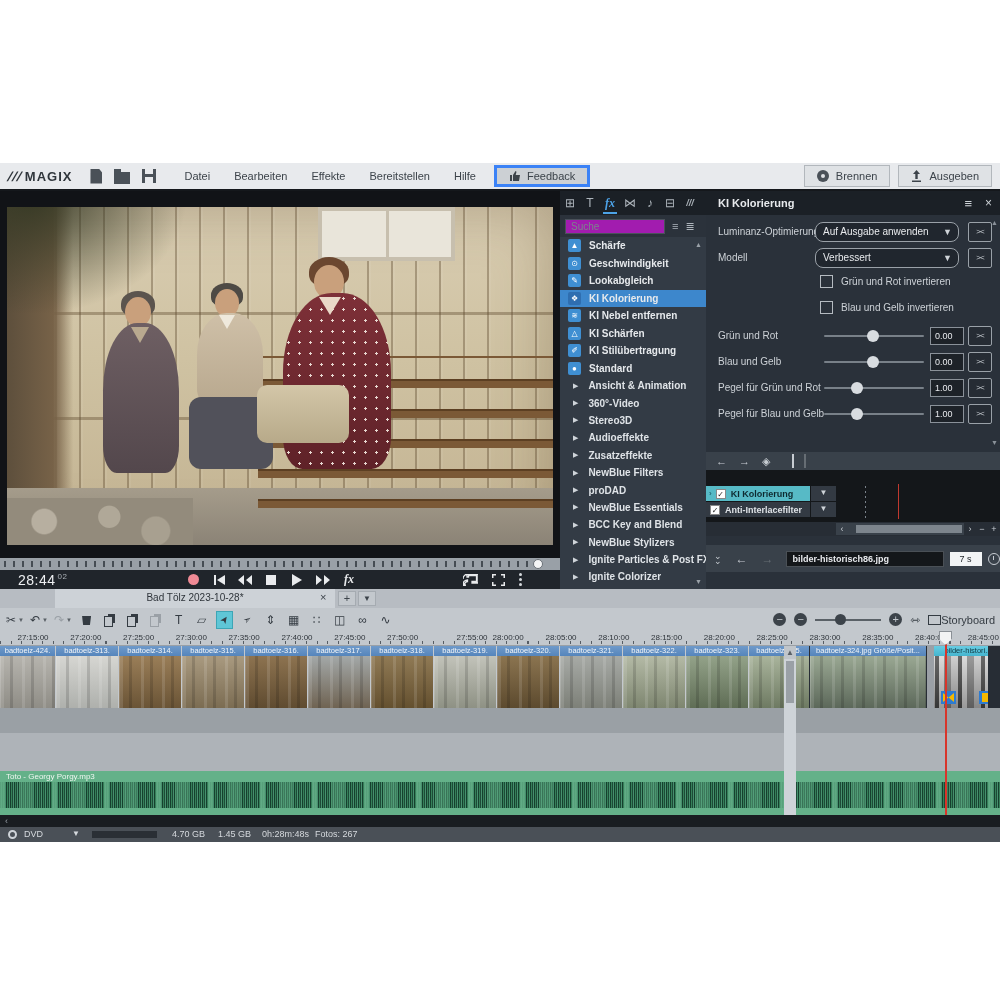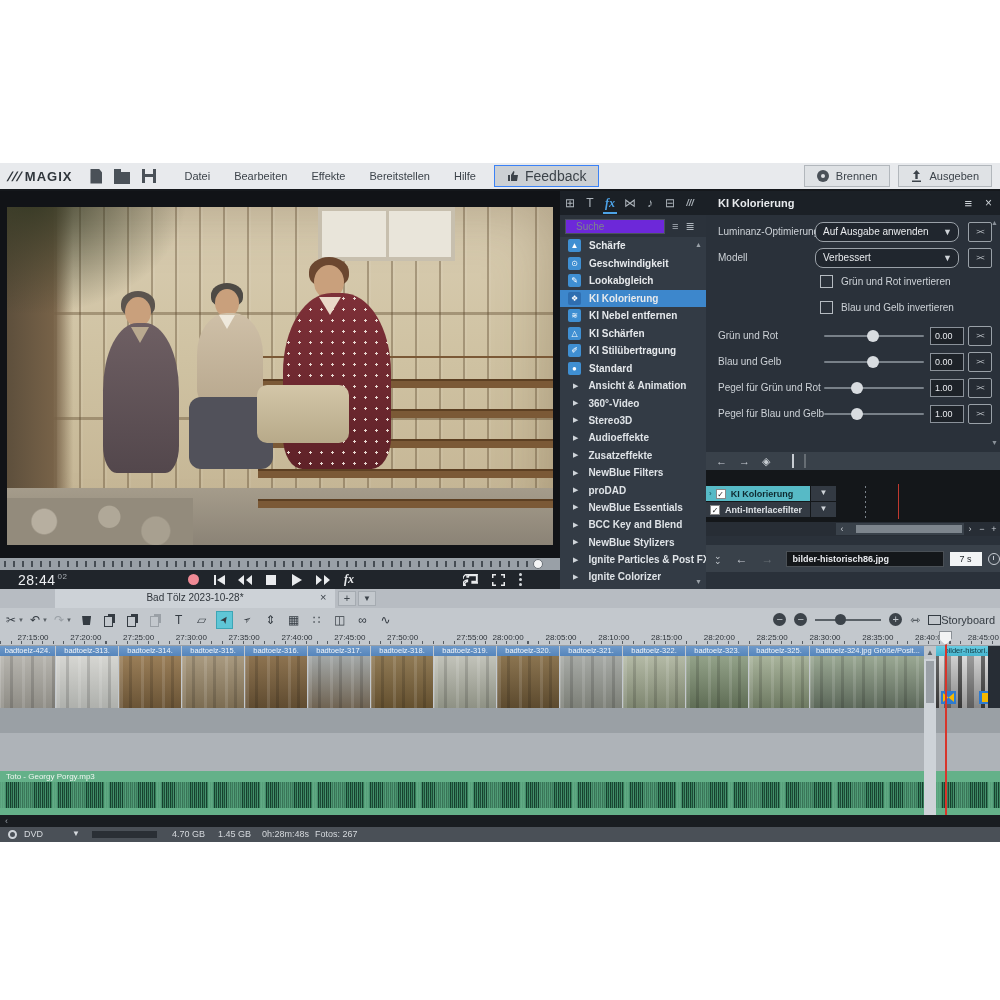--- a/index.html
+++ b/index.html
@@ -12,21 +12,21 @@
 .logo .slashes { font-style:italic; font-weight:bold; margin-right:3px; transform:skewX(-12deg); }
 .mb-icons { display:flex; gap:12px; margin-left:18px; }
 .ic-doc { width:12px; height:15px; background:#4a5158; clip-path:polygon(0 0,70% 0,100% 30%,100% 100%,0 100%); }
 .ic-folder { width:16px; height:12px; background:#4a5158; position:relative; margin-top:3px; }
 .ic-folder:before { content:""; position:absolute; left:0; top:-3px; width:7px; height:3px; background:#4a5158; }
 .ic-save { width:14px; height:14px; background:#4a5158; position:relative; }
 .ic-save:before { content:""; position:absolute; left:3px; top:0; width:8px; height:5px; background:#e8eaed; }
 .ic-save:after { content:""; position:absolute; left:3px; top:8px; width:8px; height:6px; background:#e8eaed; }
 .menus { display:flex; margin-left:16px; }
 .menu-item { padding:0 12px; font-size:11px; color:#3c434a; line-height:26px; cursor:default; }
-.feedback { display:flex; align-items:center; gap:6px; margin-left:6px; height:22px; padding:0 12px; background:#ccd0d4; border:1px solid #3b82f6; font-size:14px; color:#3c434a; }
+.feedback { display:flex; align-items:center; gap:6px; margin-left:6px; height:22px; padding:0 12px; background:#ccd0d4; border:3px solid #3b82f6; font-size:11px; color:#3c434a; }
 .spacer { flex:1; }
 .mb-btn { display:flex; align-items:center; gap:7px; height:22px; padding:0 12px; margin-right:8px; background:#dfe2e5; border:1px solid #b2b7bc; font-size:11px; color:#3c434a; }
 .ic-disc { width:12px; height:12px; border-radius:50%; background:#4a5158; position:relative; }
 .ic-disc:before { content:""; position:absolute; left:4px; top:4px; width:4px; height:4px; border-radius:50%; background:#dfe2e5; }
 
 
 .mainrow { position:absolute; left:0; top:28px; width:1000px; height:398px; }
 
 
 .previewpane { position:absolute; left:0; top:0; width:560px; height:398px; background:#111317; }
@@ -73,21 +73,21 @@
 .kebab { display:flex; flex-direction:column; gap:2px; }
 .kebab i { width:3px; height:3px; background:#d5d9dd; border-radius:50%; }
 
 
 .fxpanel { position:absolute; left:560px; top:0; width:146px; height:398px; background:#333b45; }
 .fxtabs { position:absolute; left:0; top:0; width:146px; height:24px; background:#1b2026; display:flex; }
 .fxtab { width:20px; height:24px; display:flex; align-items:center; justify-content:center; font-size:12px; color:#aeb5bc; position:relative; }
 .fxtab.active { color:#4da3e8; }
 .fxtab.active:after { content:""; position:absolute; left:3px; bottom:1px; width:14px; height:2px; background:#4da3e8; }
 .searchrow { position:absolute; left:0; top:24px; width:146px; height:22px; background:#2b323b; display:flex; align-items:center; }
-.searchrow input { margin-left:5px; width:100px; height:15px; background:#6d28d9; border:1px solid #4a525a; color:#c7ccd2; font-size:10px; padding:0 10px; }
+.searchrow input { margin-left:5px; width:100px; height:15px; background:#a21caf; border:1px solid #4a525a; color:#c7ccd2; font-size:10px; padding:0 5px; }
 .searchrow input::placeholder { color:#7c848c; }
 .srt { margin-left:7px; color:#aeb5bc; font-size:11px; line-height:10px; }
 .fxlist { position:absolute; left:0; top:46px; width:146px; height:352px; overflow:hidden; }
 .fxrow { height:17.5px; display:flex; align-items:center; padding-left:8px; }
 .fxrow.sel { background:#3d87cc; }
 .fxico { width:13px; height:13px; background:#3f8fd2; border-radius:2px; color:#fff; font-size:8px; display:flex; align-items:center; justify-content:center; flex:none; }
 .fxrow.sel .fxico { background:#2f6eb0; }
 .fxlabel { margin-left:8px; font-size:10px; font-weight:bold; color:#e6e9ec; white-space:nowrap; }
 .catrow { height:17.4px; display:flex; align-items:center; padding-left:13px; }
 .catarrow { font-size:7px; color:#cfd4d9; }
@@ -143,21 +143,21 @@
 .mediabar { position:absolute; left:0; top:354px; width:294px; height:27px; background:#39414a; display:flex; align-items:center; }
 .mchev { margin-left:8px; color:#c7ccd2; font-size:9px; line-height:5px; text-align:center; }
 .marrow { margin-left:14px; color:#c7ccd2; font-size:12px; }
 .marrow.dim { color:#666d74; }
 .fnamebox { margin-left:12px; width:158px; height:16px; background:#14171a; border:1px solid #4a5056; color:#e8eaed; font-size:9px; font-weight:bold; line-height:14px; padding-left:6px; white-space:nowrap; overflow:hidden; }
 .durbox { margin-left:6px; width:32px; height:14px; background:#f2f4f5; color:#23282d; font-size:9px; text-align:center; line-height:14px; }
 .clock { margin-left:6px; width:12px; height:12px; border-radius:50%; border:1.5px solid #c7ccd2; position:relative; }
 .clock:before { content:""; position:absolute; left:4px; top:2px; width:1.5px; height:4px; background:#c7ccd2; }
 
 
-.timeline { position:absolute; left:0; top:426px; width:936px; height:253px; background:#c3c8cd; }
+.timeline { position:absolute; left:0; top:426px; width:796px; height:253px; background:#c3c8cd; }
 .tabbar { position:absolute; left:0; top:0; width:1000px; height:19px; background:#b7bcc2; }
 .tl-tab { position:absolute; left:55px; top:0; width:280px; height:19px; background:#cdd2d7; font-size:10px; color:#2f353b; text-align:center; line-height:18px; }
 .tabclose { position:absolute; left:320px; top:2px; font-size:11px; color:#3c434a; }
 .tabplus { position:absolute; left:338px; top:2px; width:18px; height:15px; background:#c3c8cd; border:1px solid #a5abb1; color:#3c434a; font-size:11px; text-align:center; line-height:13px; }
 .tabchev { position:absolute; left:358px; top:2px; width:18px; height:15px; background:#c3c8cd; border:1px solid #a5abb1; color:#3c434a; font-size:8px; text-align:center; line-height:13px; }
 .tl-toolbar { position:absolute; left:0; top:19px; width:1000px; height:23px; background:#c3c8cd; display:flex; align-items:center; }
 .ttool { margin-left:6px; min-width:17px; height:18px; display:flex; align-items:center; justify-content:center; color:#343b42; font-size:12px; position:relative; }
 .ttool.active { background:#5fc6d6; border:1px solid #3da5b5; }
 .ttool.disabled { color:#9aa0a6; }
 .ttool .dd { font-size:6px; margin-left:2px; color:#5a6167; }

